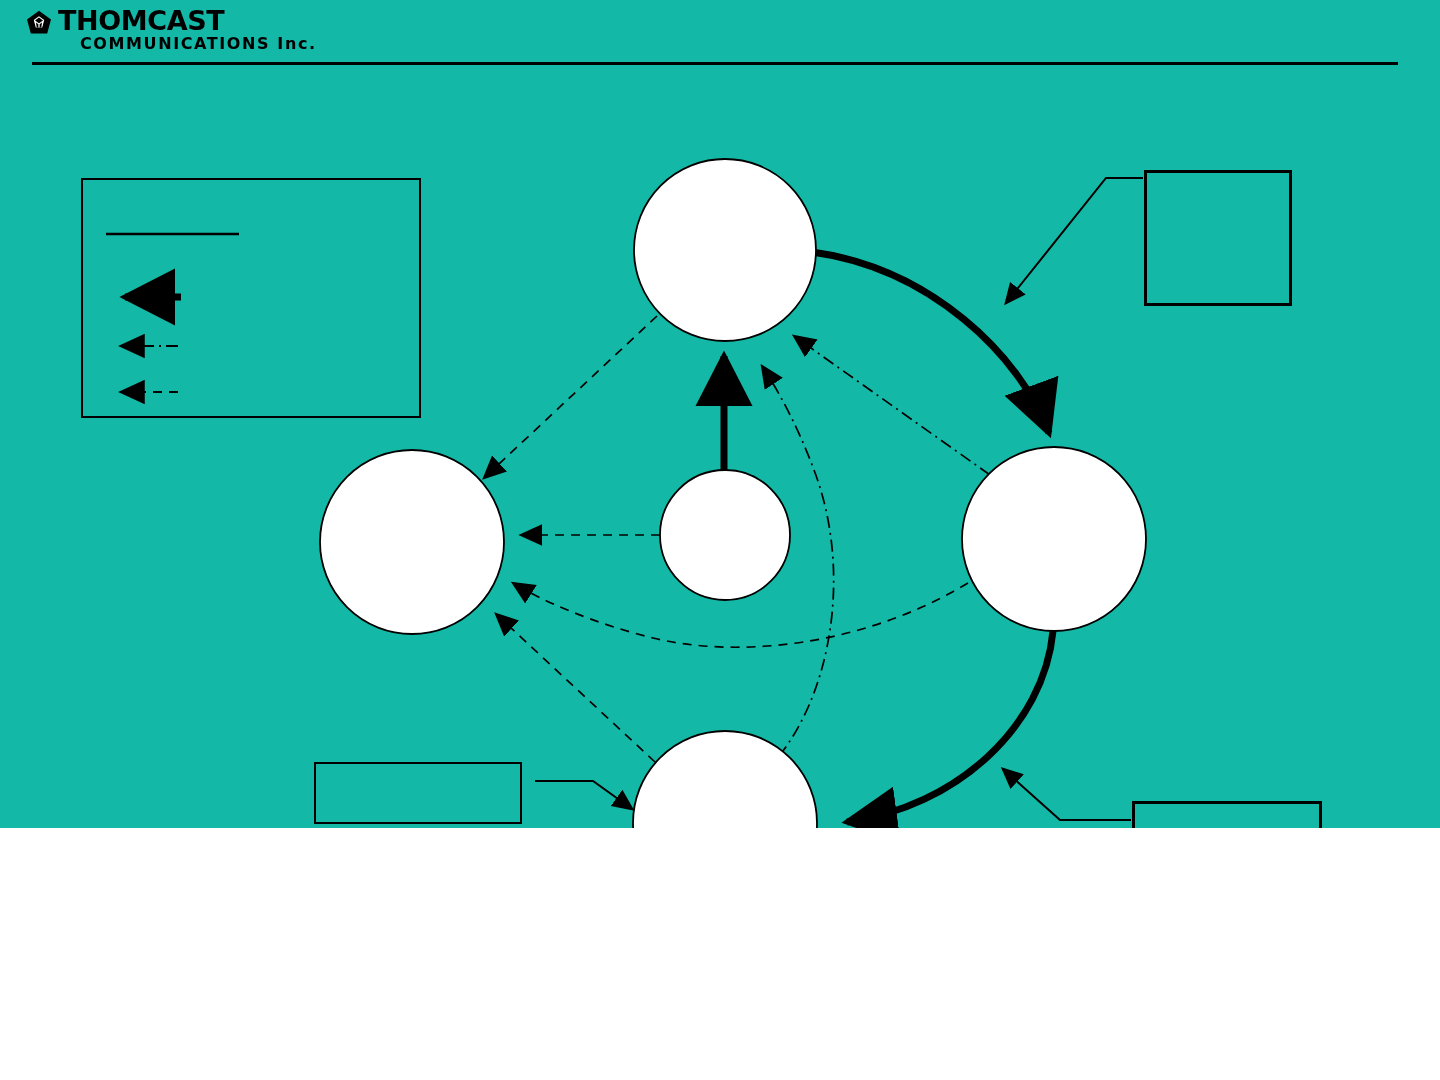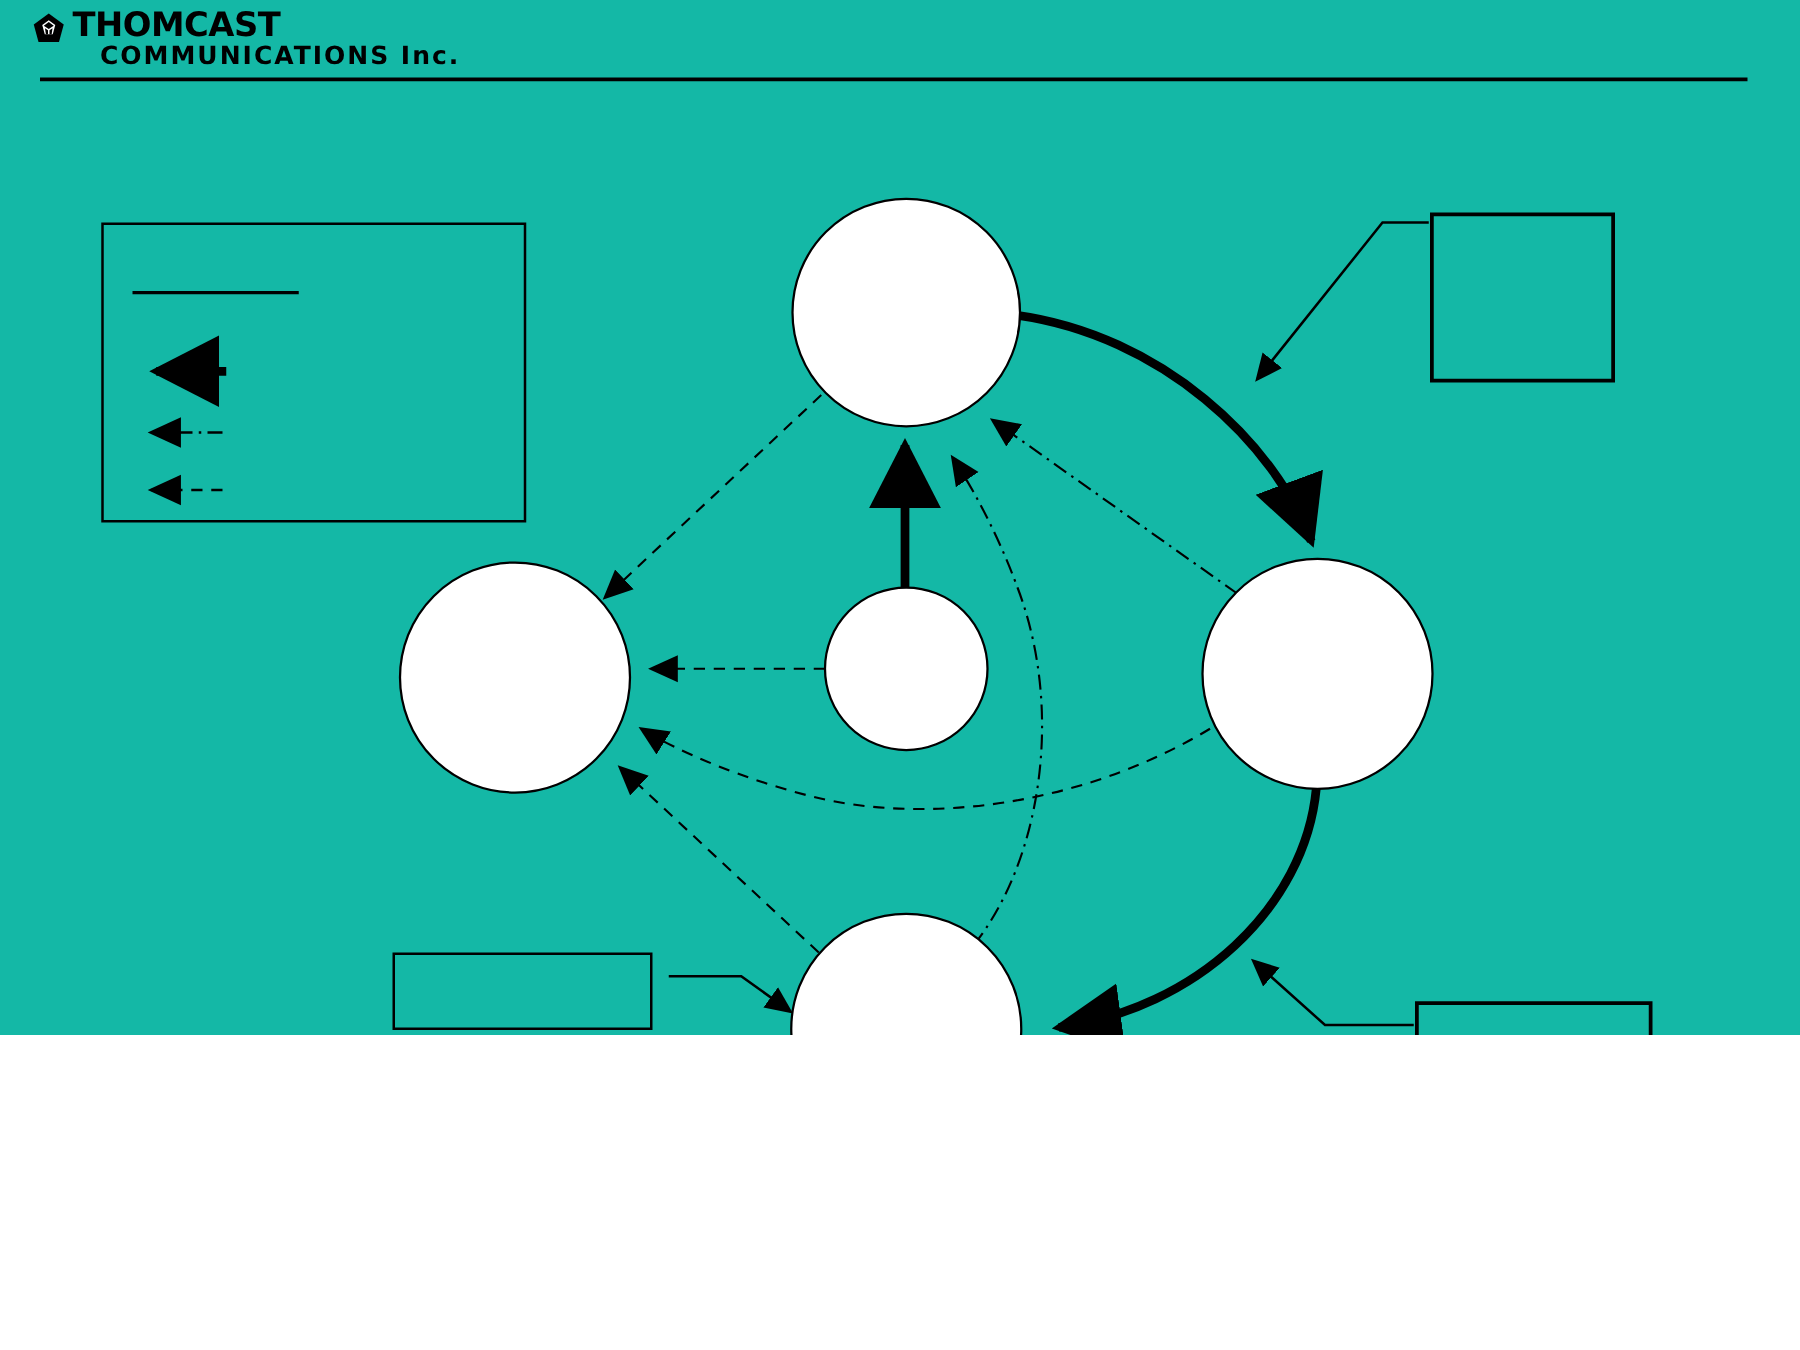--- a/index.html
+++ b/index.html
@@ -44,21 +44,21 @@
     color: #000000;
     line-height: 30px;
     white-space: nowrap;
   }
   #logo-subwordmark {
     position: absolute;
     left: 54px;
     top: 29px;
     font-family: "DejaVu Sans", sans-serif;
     font-weight: bold;
-    font-size: 20px;
+    font-size: 16px;
     letter-spacing: 1.6px;
     color: #000000;
     line-height: 18px;
     white-space: nowrap;
     text-align: right;
   }
   #header-rule {
     position: absolute;
     left: 32px;
     top: 62px;

